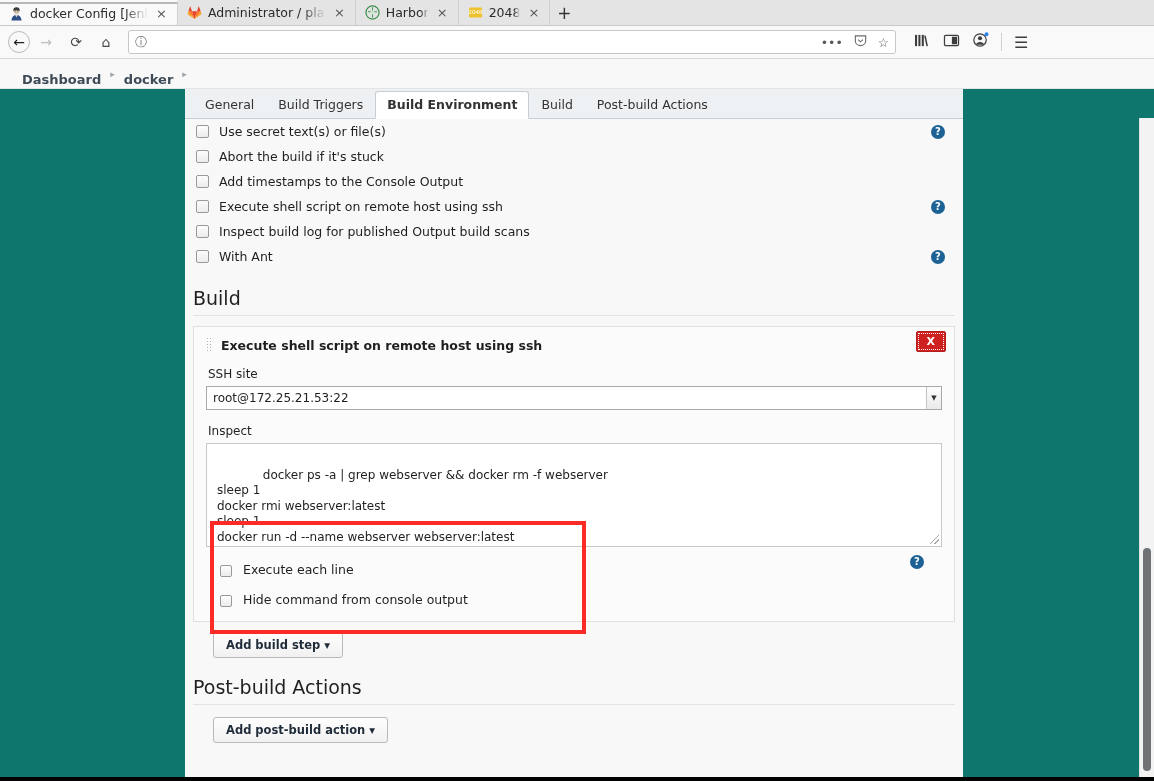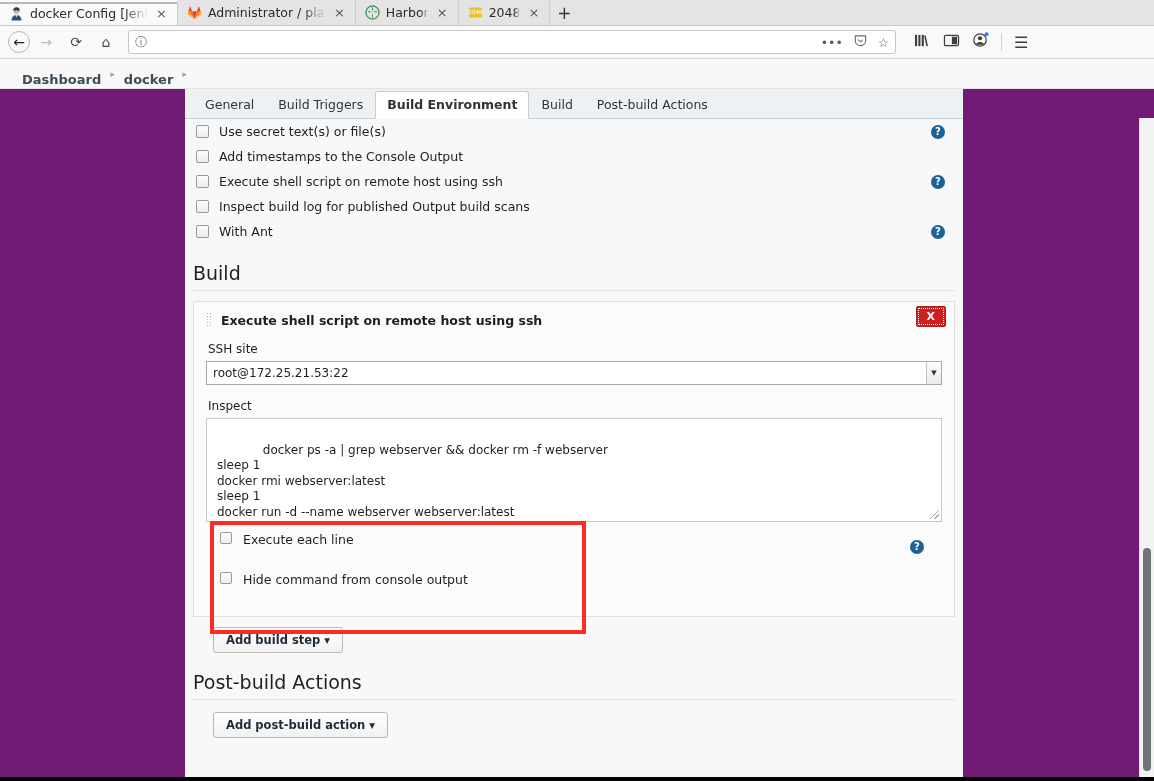--- a/index.html
+++ b/index.html
@@ -122,21 +122,21 @@
     gap: 9px;
     font-size: 13px;
     color: #333;
   }
   .crumb { color: #3f4c58; font-weight: 600; margin-top: 12px; }
   .crumb-sep { color: #9aa3ab; font-size: 9px; }
 
   .content-wrap {
     position: relative;
     height: 691px;
-    background:#701a75;
+    background:#0f766e;
   }
 
   
   .config-panel {
     position: absolute;
     left: 185px; top: 0;
     width: 778px;
     bottom: 0;
     background: #f8f8f8;
     border-left: 1px solid #e3e3e3;
@@ -282,24 +282,24 @@
   .annot-box {
     position: absolute;
     left: 210px; top: 432px;
     width: 376px; height: 113px;
     border: 4px solid #fc2b25;
     pointer-events:none;
     z-index: 40;
   }
 
   .opt-row {
-    display:flex; align-items:flex-start;
+    display:flex; align-items:flex-end;
     height: 30px; position:relative;
     padding-left: 14px;
-    margin-top: 10px;
+    margin-top: 0;
   }
   .opt-row .chk { width: 12px; height:12px; flex:0 0 12px; margin-right: 11px; }
   .opt-label { font-size: 12.5px; color:#1f1f1f; }
 
   .btn {
     display:inline-flex; align-items:center; justify-content:center;
     background: linear-gradient(#fefefe,#f1f1f1);
     border: 1px solid #b9b9b9;
     border-radius: 3px;
     font-size: 11.5px;
@@ -462,20 +462,24 @@
       </div>
 
       <div class="scrollable">
 
         <div class="chk-row">
           <span class="chk"></span>
           <span class="chk-label">Use secret text(s) or file(s)</span>
           <span class="help-icon">?</span>
         </div>
 
+        <div class="chk-row">
+          <span class="chk"></span>
+          <span class="chk-label">Abort the build if it's stuck</span>
+        </div>
 
         <div class="chk-row">
           <span class="chk"></span>
           <span class="chk-label">Add timestamps to the Console Output</span>
         </div>
 
         <div class="chk-row">
           <span class="chk"></span>
           <span class="chk-label">Execute shell script on remote host using ssh</span>
           <span class="help-icon">?</span>

